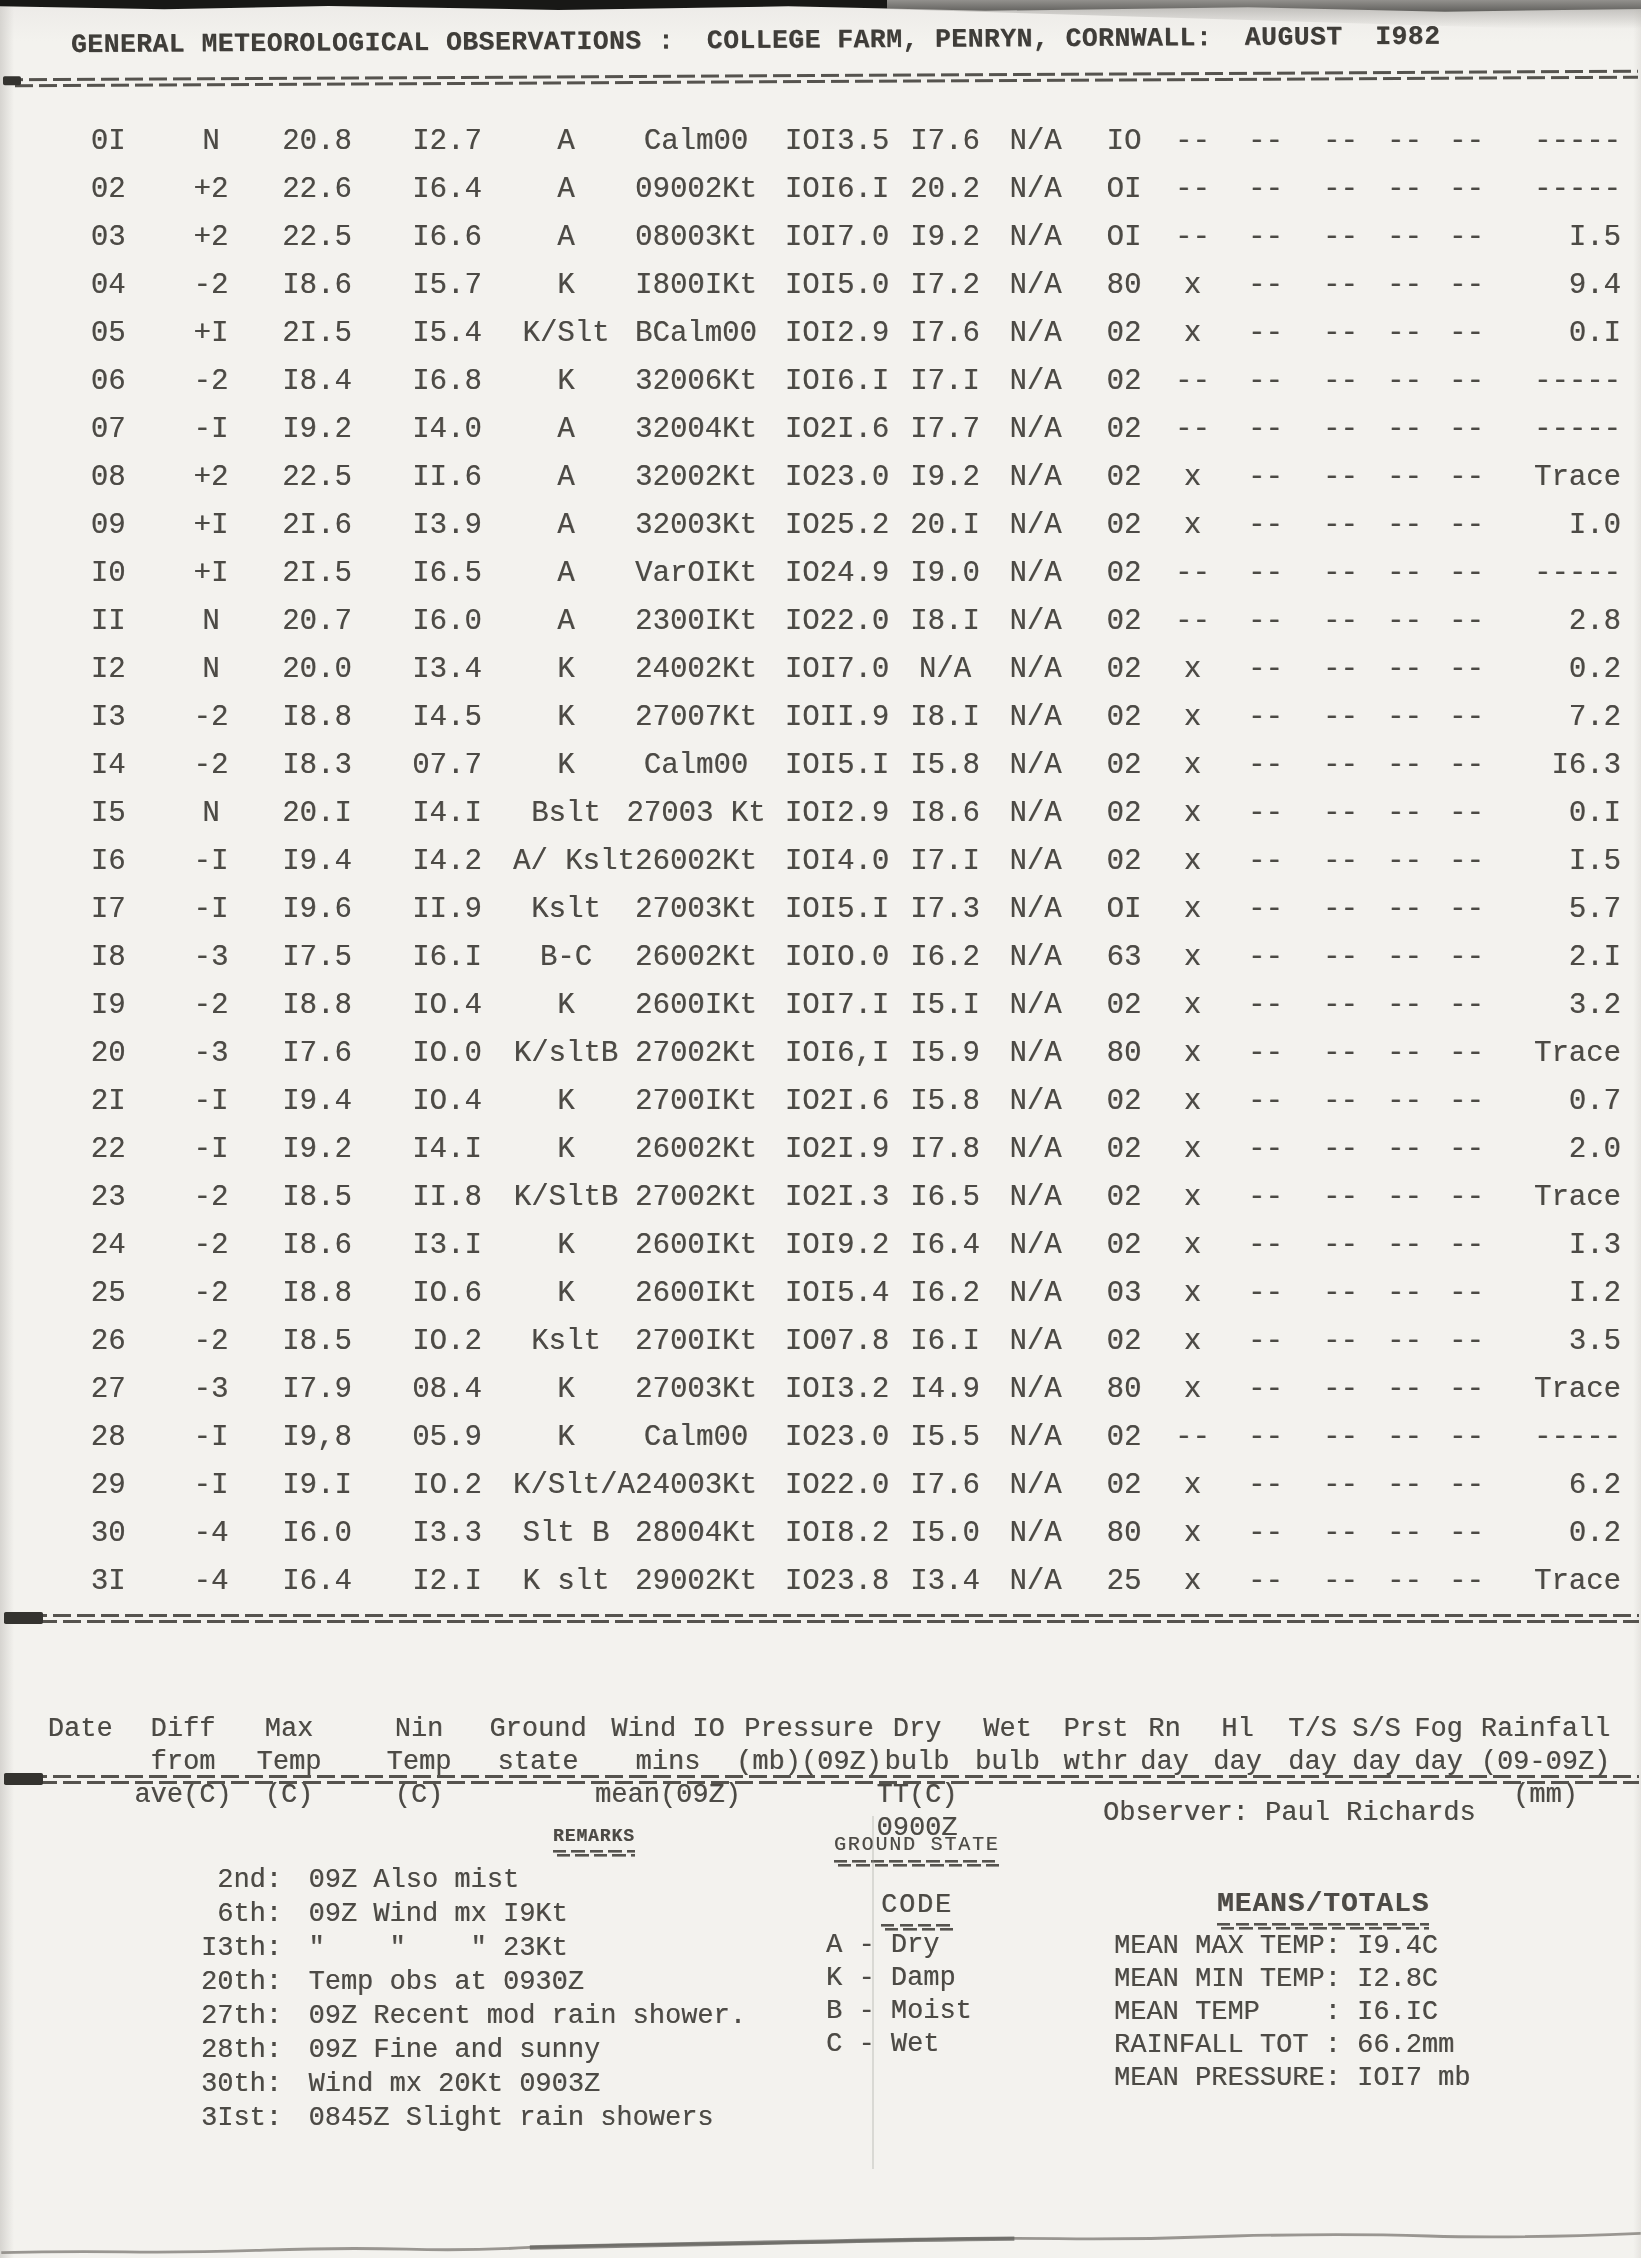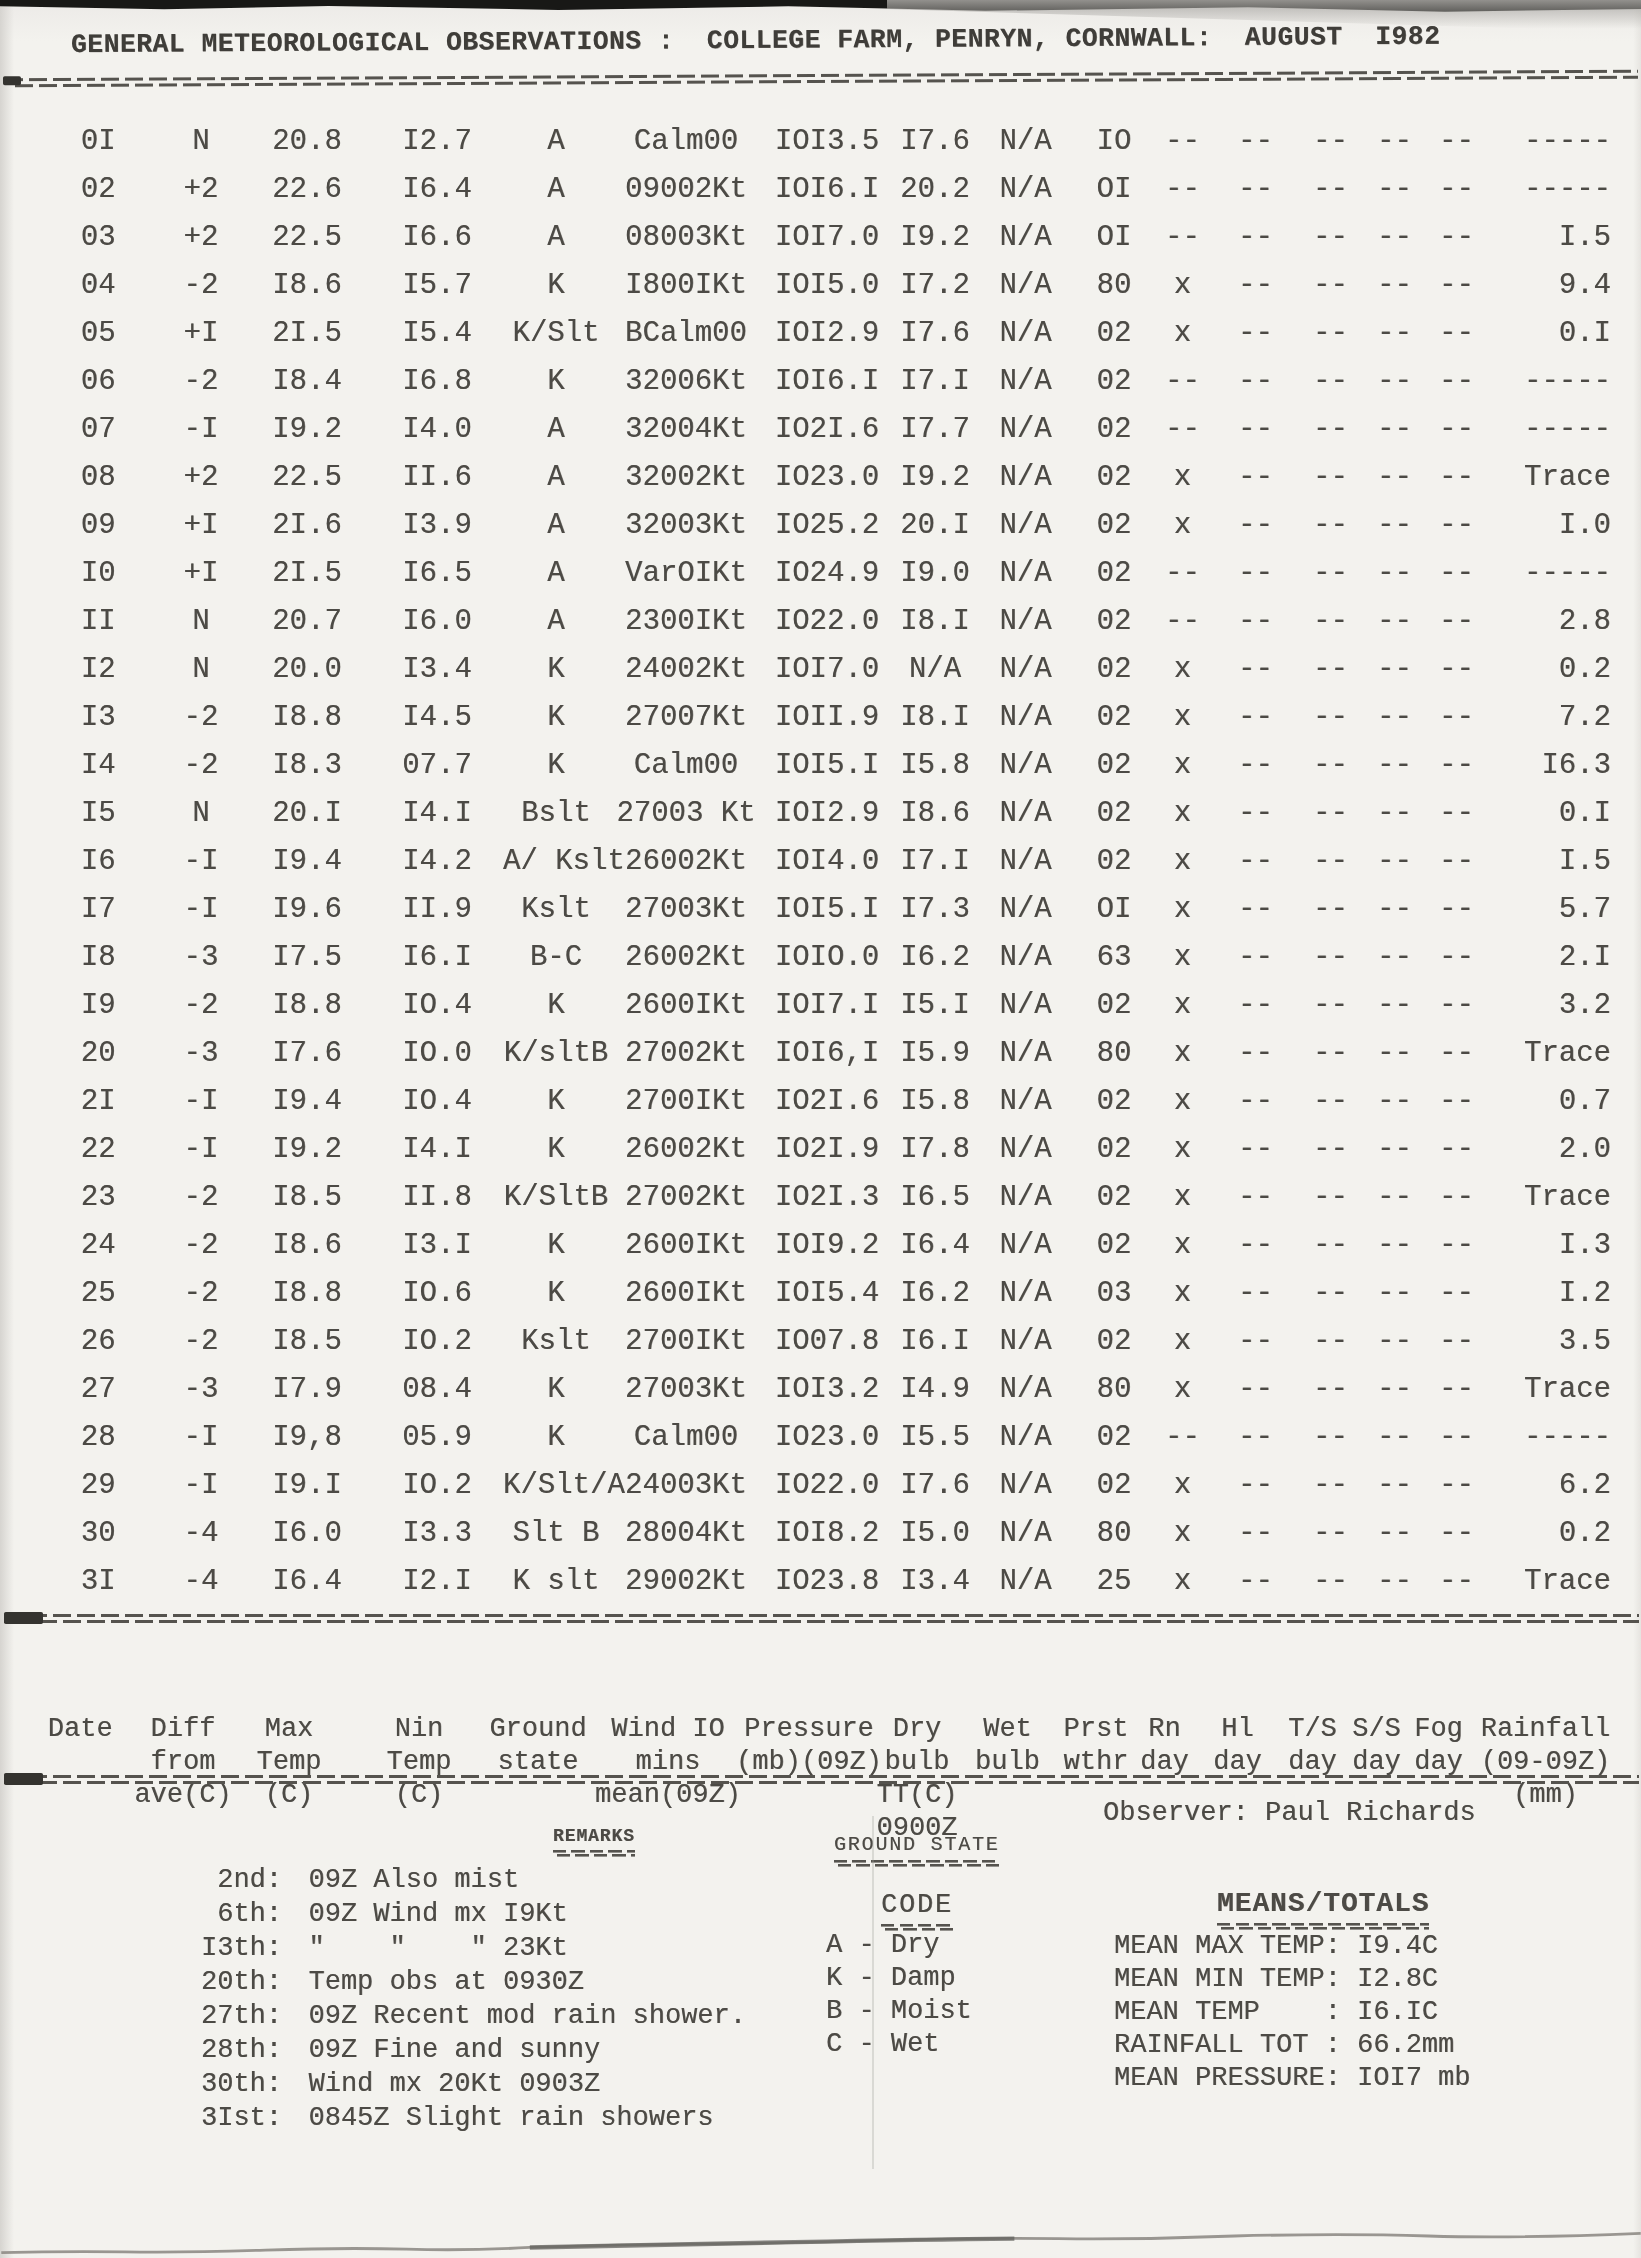--- a/index.html
+++ b/index.html
@@ -35,21 +35,21 @@
   .rule::before{content:'';position:absolute;left:-1.8px;top:-1.8px;width:39px;height:11.5px;background:#34332f;border-radius:1.8px;}
   .rule-top{top:74px;transform:rotate(-0.3deg);}
   .rule-top::before{width:17.6px;height:8.8px;}
   .rule-mid{top:1614px;}
   .rule-low{top:1775px;}
   
   .title{position:absolute;left:71px;top:30px;margin:0;font-size:26.5px;font-weight:700;
     letter-spacing:0.4px;color:var(--ink-dark);transform:rotate(-0.35deg);transform-origin:left center;}
   
   .grid{display:grid;grid-template-columns:141px 84px 128px 132px 106px 154px 128px 88px 93px 84px 53px 93px 57px 71px 53px 177px;}
-  .tbody{position:absolute;left:4px;right:0;top:117px;padding-left:14px;}
+  .tbody{position:absolute;left:14px;right:0;top:117px;padding-left:14px;}
   .row{height:48px;align-items:center;}
   .cell{white-space:pre;text-align:center;font-size:29px;text-shadow:0.4px 0.3px 0.5px rgba(66,62,56,.55);}
   .c-date{padding-left:19.4px;}
   .c-rain{text-align:right;padding-right:49px;}
   
   .thead{position:absolute;left:0;right:0;top:1713px;align-items:start;}
   .thead .hcol{display:flex;flex-direction:column;align-items:center;font-size:27px;line-height:33px;}
   .thead .c-rain{text-align:center;padding-right:16px;}
   .thead .hline{white-space:pre;text-shadow:0.4px 0.3px 0.5px rgba(66,62,56,.55);}
   

